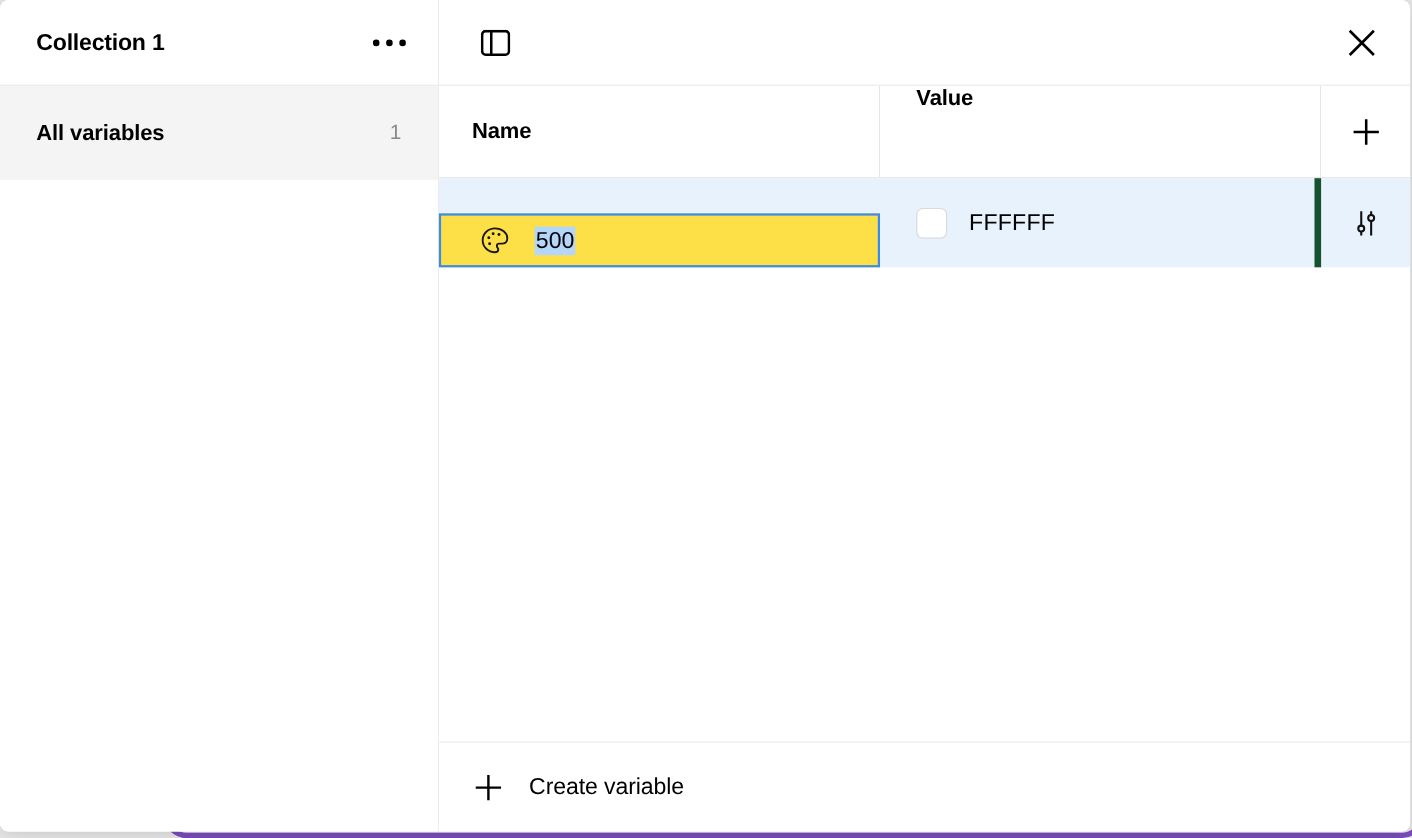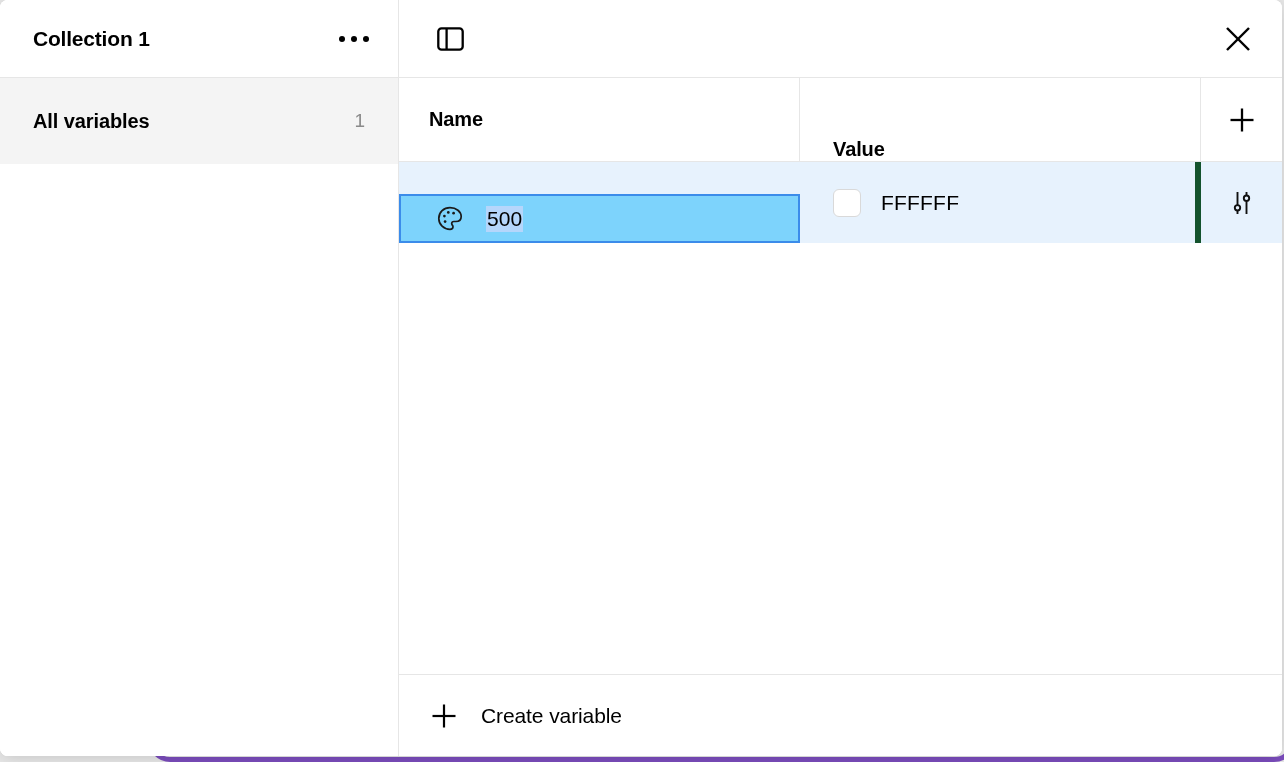--- a/index.html
+++ b/index.html
@@ -167,21 +167,21 @@
     border-right: 1px solid #e6e6e6;
     display: flex;
     align-items: center;
     padding-left: 30px;
   }
   .col-value {
     flex: 1;
     box-sizing: border-box;
     border-right: 1px solid #e6e6e6;
     display: flex;
-    align-items: flex-end;
+    align-items: flex-start;
     padding-left: 33px;
     min-width: 0;
   }
   .col-actions {
     width: 81px;
     flex: 0 0 81px;
     display: flex;
     align-items: center;
     justify-content: center;
   }
@@ -205,21 +205,21 @@
     display: flex;
     background: #e7f2fd;
     box-sizing: border-box;
   }
 
   .cell-name {
     width: 401px;
     flex: 0 0 401px;
     box-sizing: border-box;
     border: 2px solid #3b8cea;
-    background: #7dd3fc;
+    background: #fde047;
     display: flex;
     align-items: center;
     padding-left: 35px;
     gap: 22px;
     cursor: text;
     margin-top: 32px;
   }
 
   .cell-value {
     flex: 1;

